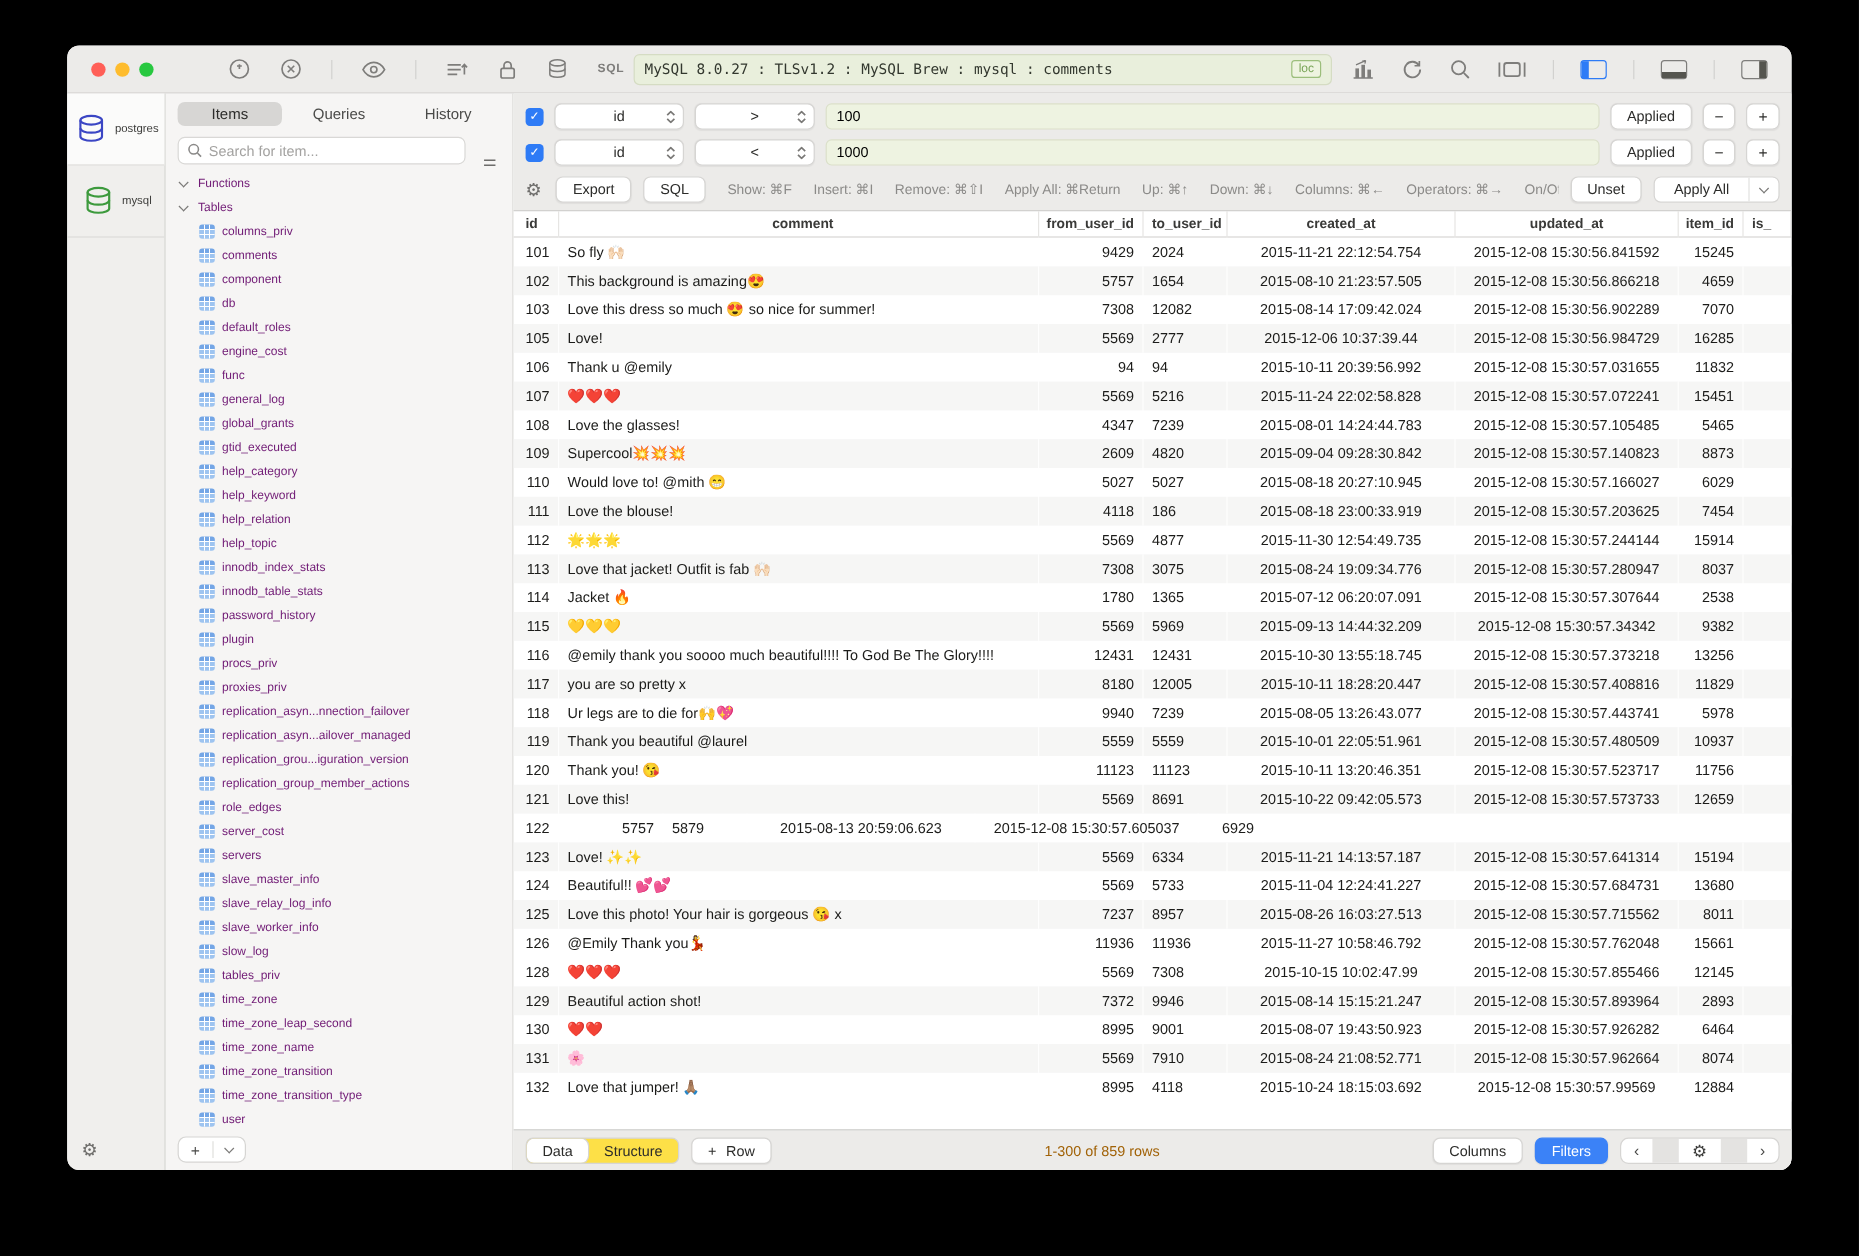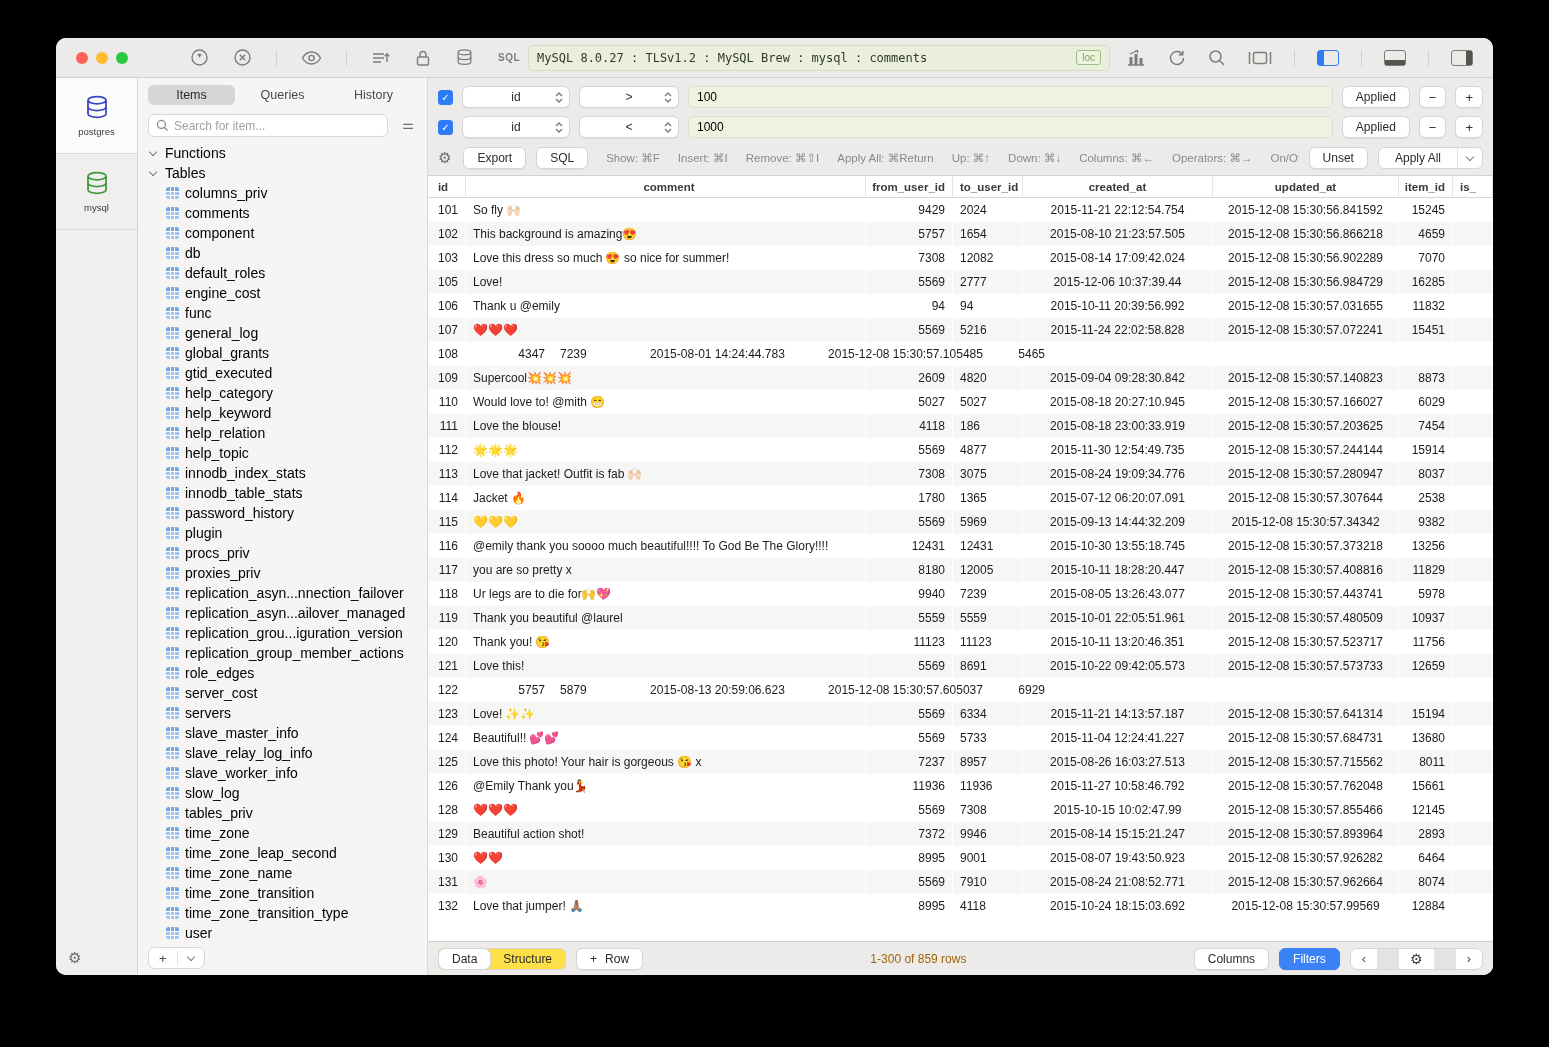--- a/index.html
+++ b/index.html
@@ -20,34 +20,34 @@
   .loc-badge{position:absolute;right:8px;font-size:10px;color:#7aa558;border:1px solid #9cbe7c;border-radius:3px;padding:0 5px;line-height:13px;background:#eef3e0}
   .panel-ic{width:22px;height:16px;border:1.5px solid #7e7d7b;border-radius:3px;position:relative}
   .panel-ic.active{border-color:#2e7bf6}
   .panel-ic.left::after{content:"";position:absolute;left:0;top:0;bottom:0;width:6px;background:#2e7bf6}
   .panel-ic.bottom::after{content:"";position:absolute;left:0;right:0;bottom:0;height:5px;background:#55554f}
   .panel-ic.right::after{content:"";position:absolute;right:0;top:0;bottom:0;width:6px;background:#55554f}
 
   
   .content{flex:1;display:flex;min-height:0}
   .rail{width:82px;background:#f0efed;border-right:1px solid #d8d7d5;position:relative;flex:0 0 auto}
-  .rail-cell{height:76px;display:flex;flex-direction:column;align-items:center;justify-content:center;gap:5px;border-bottom:1px solid #dcdbd9;cursor:default}
+  .rail-cell{height:60px;display:flex;align-items:center;justify-content:center;gap:5px;border-bottom:1px solid #dcdbd9;cursor:default}
   .rail-cell.first{background:#fbfbfa}
   .rail-label{font-size:9.5px;color:#3c3c3a}
   .rail-gear{position:absolute;left:12px;bottom:8px;font-size:15px;color:#6e6d6b}
 
   .sidebar{width:290px;background:#f6f5f4;border-right:1px solid #d8d7d5;display:flex;flex-direction:column;flex:0 0 auto;min-height:0}
   .side-tabs{display:flex;align-items:center;height:30px;padding:6px 10px 2px;gap:4px}
   .side-tab{flex:1;text-align:center;font-size:12.5px;color:#4a4a48;padding:3px 0;border-radius:6px;cursor:default}
   .side-tab.active{background:#d7d6d4;color:#2c2c2a}
   .side-search{margin:6px 10px 4px;height:23px;background:#fff;border:1px solid #d9d8d6;border-radius:6px;display:flex;align-items:center;padding:0 7px;gap:5px}
   .side-search input{border:0;outline:0;background:transparent;font-size:12px;color:#333;width:100%;font-family:inherit}
   .side-search input::placeholder{color:#a3a2a0}
   .filter-lines{color:#6e6d6b;margin:0 12px 0 4px;font-size:13px;letter-spacing:1px}
-  .tree{flex:1;overflow:hidden;padding:2px 0 0 10px;font-size:14px;color:#000000}
+  .tree{flex:1;overflow:hidden;padding:2px 0 0 10px;font-size:10px;color:#701a75}
   .tree-row{height:20px;display:flex;align-items:center;gap:6px;cursor:default;white-space:nowrap}
   .chev{width:6px;height:6px;border-right:1.4px solid #7c7b79;border-bottom:1.4px solid #7c7b79;transform:rotate(45deg);margin:-3px 3px 0 2px;flex:0 0 auto}
   .tree-item{padding-left:18px}
   .tbl-icon{width:13px;height:12px;border-radius:2.5px;background:linear-gradient(to bottom,#74a6e6 0 4px,#9ec4f0 4px);position:relative;flex:0 0 auto}
   .tbl-icon::before{content:"";position:absolute;inset:0;border-radius:2.5px;background:
     linear-gradient(to right,transparent 0 4px,#fff 4px 5px,transparent 5px 8px,#fff 8px 9px,transparent 9px),
     linear-gradient(to bottom,transparent 0 4px,#fff 4px 5px,transparent 5px 8px,#fff 8px 9px,transparent 9px)}
   .side-foot{height:34px;flex:0 0 auto;display:flex;align-items:center;padding:0 10px}
   .pill-group{display:flex;align-items:center;background:#fff;border:1px solid #d6d5d3;border-radius:7px;height:22px;overflow:hidden}
   .pill-btn{padding:0 10px;font-size:13px;color:#4a4a48;display:flex;align-items:center;height:100%}
@@ -220,21 +220,21 @@
       </div>
       <span class="rail-gear">⚙</span>
     </div>
 
     <div class="sidebar">
       <div class="side-tabs">
         <span class="side-tab active">Items</span>
         <span class="side-tab">Queries</span>
         <span class="side-tab">History</span>
       </div>
-      <div style="display:flex;align-items:center">
+      <div style="display:flex;align-items:flex-end">
         <div class="side-search" style="flex:1">
           <span>
               <svg width="13" height="13" viewBox="0 0 18 18" fill="none" stroke="#8a8988" stroke-width="1.8">
                 <circle cx="7.5" cy="7.5" r="5.5"></circle>
                 <path d="M11.8 11.8 L16 16"></path>
               </svg>
             </span>
           <input type="text" placeholder="Search for item..." style="">
         </div>
         <span class="filter-lines">⚌</span>
@@ -567,20 +567,21 @@
             <div class="c-comment">❤️❤️❤️</div>
             <div class="c-from">5569</div>
             <div class="c-to">5216</div>
             <div class="c-created">2015-11-24 22:02:58.828</div>
             <div class="c-updated">2015-12-08 15:30:57.072241</div>
             <div class="c-item">15451</div>
             <div class="c-is"></div>
           </div>
           <div class="trow">
             <div class="c-id">108</div>
+            <div class="c-comment">Love the glasses!</div>
             <div class="c-from">4347</div>
             <div class="c-to">7239</div>
             <div class="c-created">2015-08-01 14:24:44.783</div>
             <div class="c-updated">2015-12-08 15:30:57.105485</div>
             <div class="c-item">5465</div>
             <div class="c-is"></div>
           </div>
           <div class="trow alt">
             <div class="c-id">109</div>
             <div class="c-comment">Supercool💥💥💥</div>

